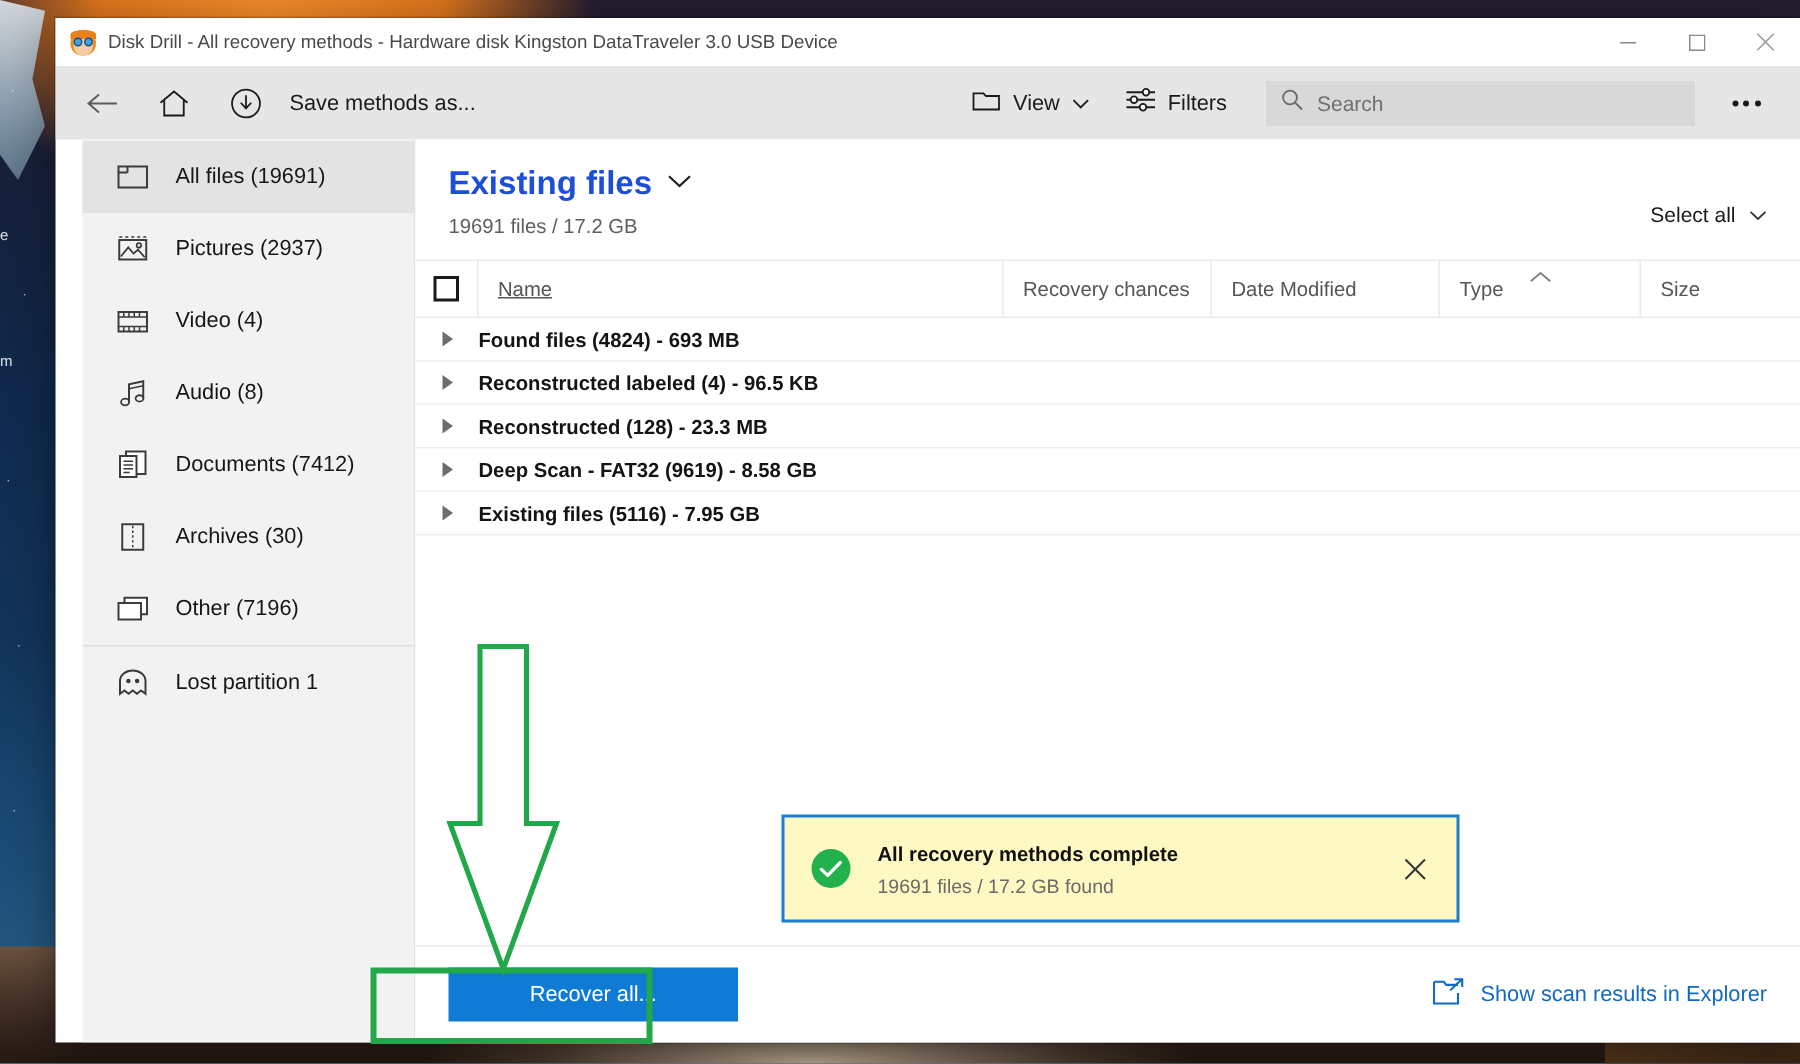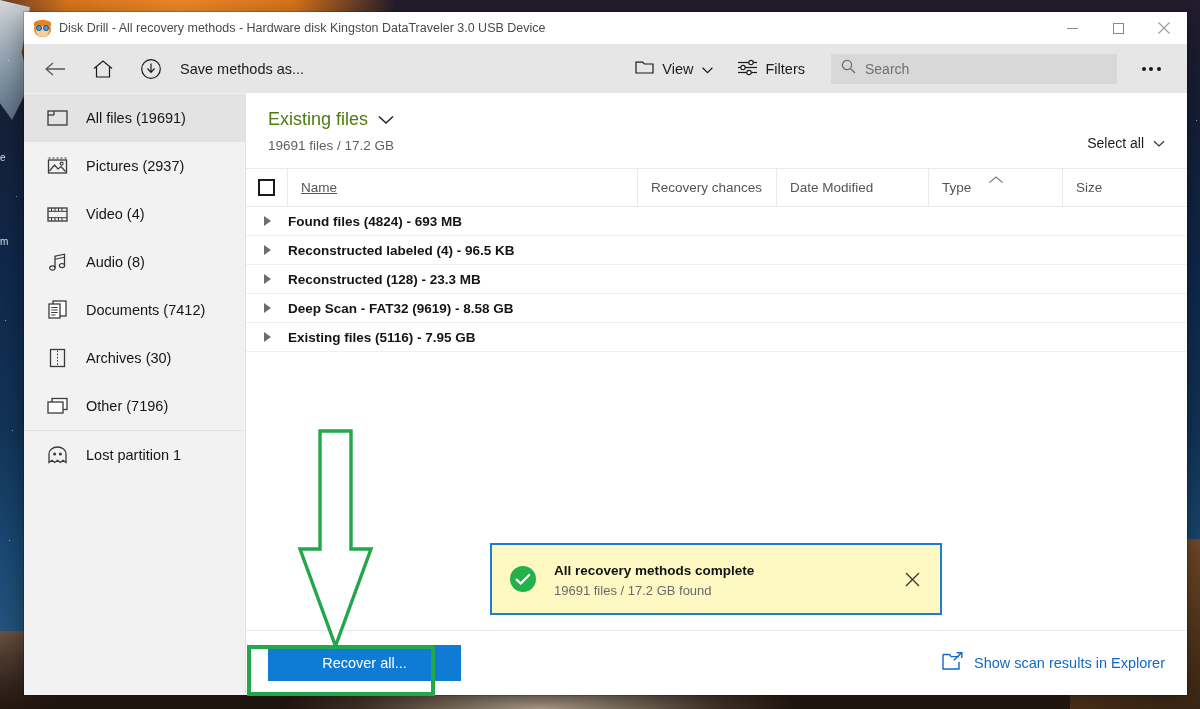--- a/index.html
+++ b/index.html
@@ -40,21 +40,21 @@
     clip-path: polygon(0 0, 100% 6%, 72% 44%, 100% 70%, 40% 100%, 0 86%);
     opacity: .9;
   }
   #desktop .dsk-text {
     position: absolute; left: 0; color: #d8e2ea; font-size: 10px;
   }
 
   
   #window {
     position: absolute;
-    left: 24px; top: 12px;
+    left: 37px; top: 12px;
     width: 1163px; height: 683px;
     background: #ffffff;
     box-shadow: 0 0 0 1px rgba(0,0,0,.18), 0 8px 26px rgba(0,0,0,.42);
     display: flex; flex-direction: column;
     overflow: hidden;
   }
 
   
   .titlebar {
     height: 32px; min-height: 32px;
@@ -133,21 +133,21 @@
   }
   .search-box .ph { font-size: 14px; color: #707070; }
   .dots-btn {
     width: 44px; height: 38px; margin-left: 8px;
     display: flex; align-items: center; justify-content: center;
     gap: 3.5px;
   }
   .dots-btn i { width: 4px; height: 4px; border-radius: 50%; background: #1b1b1b; display:block; }
 
   
-  .body { flex: 1; display: flex; min-height: 0; }
+  .body { flex: 1; display: flex; min-height: 0; padding-left: 18px; }
 
   
   .sidebar {
     width: 222px; min-width: 222px;
     background: #f2f2f2;
     border-right: 1px solid #e2e2e2;
     padding-top: 1px;
     position: relative;
   }
   .side-item {
@@ -161,21 +161,21 @@
   .side-section {
     height: 44px; display: flex; align-items: center;
     padding-left: 23px; font-size: 14px; color: #6d6d6d;
   }
   .side-divider { height: 1px; background: #e0e0e0; margin: 0 0 0 0; }
 
   
   .main { flex: 1; display: flex; flex-direction: column; min-width: 0; background: #fff; position: relative; }
   .main-head { padding: 16px 22px 0 22px; position: relative; }
   .main-title-row { display: flex; align-items: center; gap: 10px; }
-  .main-title { font-size: 18px; font-weight: normal; color: #4d7c0f; }
+  .main-title { font-size: 22px; font-weight: bold; color: #1d4ed8; }
   .main-sub { font-size: 13.5px; color: #5f5f5f; margin-top: 8px; }
   .select-all {
     position: absolute; right: 22px; top: 42px;
     display: flex; align-items: center; gap: 9px;
     font-size: 14px; color: #1b1b1b;
   }
 
   
   .tbl { margin-top: 15px; border-top: 1px solid #eaeaea; }
   .thead {

